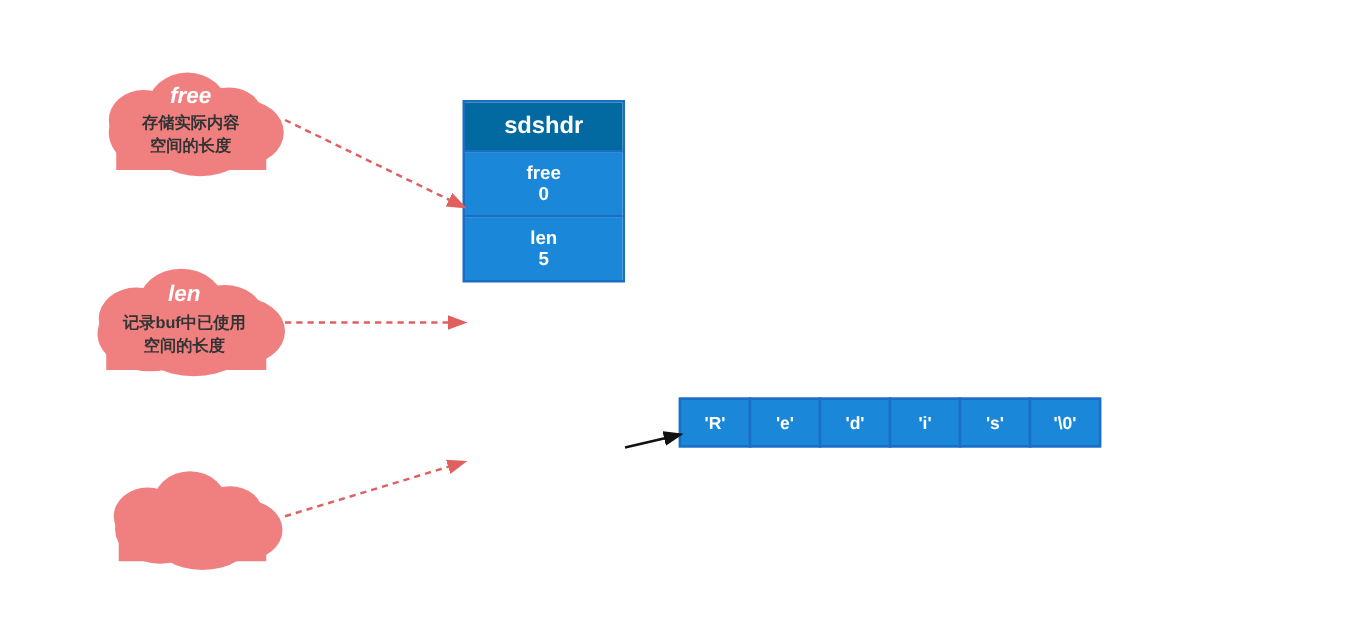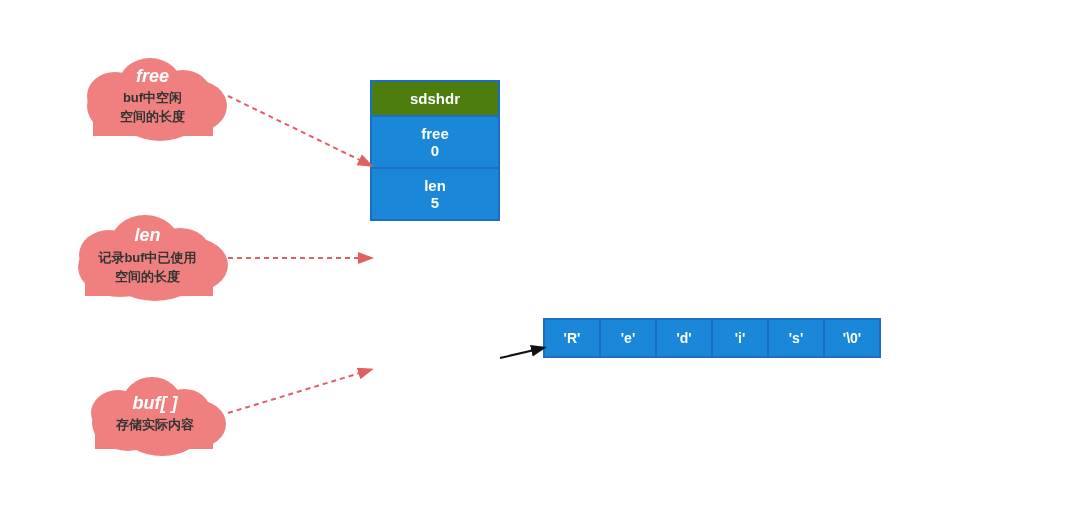--- a/index.html
+++ b/index.html
@@ -78,22 +78,22 @@
       padding: 8px 4px;
       font-size: 15px;
       font-weight: bold;
     }
 
     .sds-cell:last-child {
       border-bottom: none;
     }
 
     .sds-cell-header {
-      background: #4d7c0f;
-      font-size: 15px;
+      background: #0369a1;
+      font-size: 19px;
     }
 
     
     .buf-array {
       position: absolute;
       display: flex;
       flex-direction: row;
     }
 
     .buf-cell {
@@ -128,21 +128,21 @@
       <ellipse cx="50" cy="58" rx="38" ry="30" fill="#f08080"></ellipse>
       <ellipse cx="85" cy="65" rx="42" ry="28" fill="#f08080"></ellipse>
       <ellipse cx="120" cy="58" rx="32" ry="26" fill="#f08080"></ellipse>
       <ellipse cx="40" cy="48" rx="28" ry="24" fill="#f08080"></ellipse>
       <ellipse cx="75" cy="38" rx="32" ry="28" fill="#f08080"></ellipse>
       <ellipse cx="108" cy="44" rx="27" ry="22" fill="#f08080"></ellipse>
       <rect x="18" y="50" width="120" height="38" fill="#f08080"></rect>
     </svg>
     <div class="cloud-text" style="position:relative;z-index:2;text-align:center;">
       <div class="cloud-title">free</div>
-      <div class="cloud-desc">buf中空闲</div>
+      <div class="cloud-desc">存储实际内容</div>
       <div class="cloud-desc">空间的长度</div>
     </div>
   </div>
 
   <div class="cloud" style="position:absolute; left:65px; top:205px; width:165px; height:100px;">
     <svg viewBox="0 0 165 100" xmlns="http://www.w3.org/2000/svg" style="position:absolute;top:0;left:0;width:100%;height:100%;">
       <ellipse cx="55" cy="62" rx="42" ry="30" fill="#f08080"></ellipse>
       <ellipse cx="90" cy="68" rx="46" ry="28" fill="#f08080"></ellipse>
       <ellipse cx="128" cy="60" rx="35" ry="27" fill="#f08080"></ellipse>
       <ellipse cx="44" cy="50" rx="30" ry="25" fill="#f08080"></ellipse>
@@ -160,24 +160,20 @@
   <div class="cloud" style="position:absolute; left:80px; top:368px; width:150px; height:90px;">
     <svg viewBox="0 0 150 90" xmlns="http://www.w3.org/2000/svg" style="position:absolute;top:0;left:0;width:100%;height:100%;">
       <ellipse cx="48" cy="55" rx="36" ry="28" fill="#f08080"></ellipse>
       <ellipse cx="82" cy="62" rx="40" ry="26" fill="#f08080"></ellipse>
       <ellipse cx="116" cy="56" rx="30" ry="24" fill="#f08080"></ellipse>
       <ellipse cx="38" cy="45" rx="27" ry="23" fill="#f08080"></ellipse>
       <ellipse cx="72" cy="36" rx="30" ry="27" fill="#f08080"></ellipse>
       <ellipse cx="104" cy="42" rx="26" ry="21" fill="#f08080"></ellipse>
       <rect x="15" y="46" width="118" height="35" fill="#f08080"></rect>
     </svg>
-    <div class="cloud-text" style="position:relative;z-index:2;text-align:center;">
-      <div class="cloud-title">buf[ ]</div>
-      <div class="cloud-desc">存储实际内容</div>
-    </div>
   </div>
 
   <div class="sds-box">
     <div class="sds-cell sds-cell-header">sdshdr</div>
     <div class="sds-cell">
       <span>free</span><br>
       <span>0</span>
     </div>
     <div class="sds-cell">
       <span>len</span><br>

